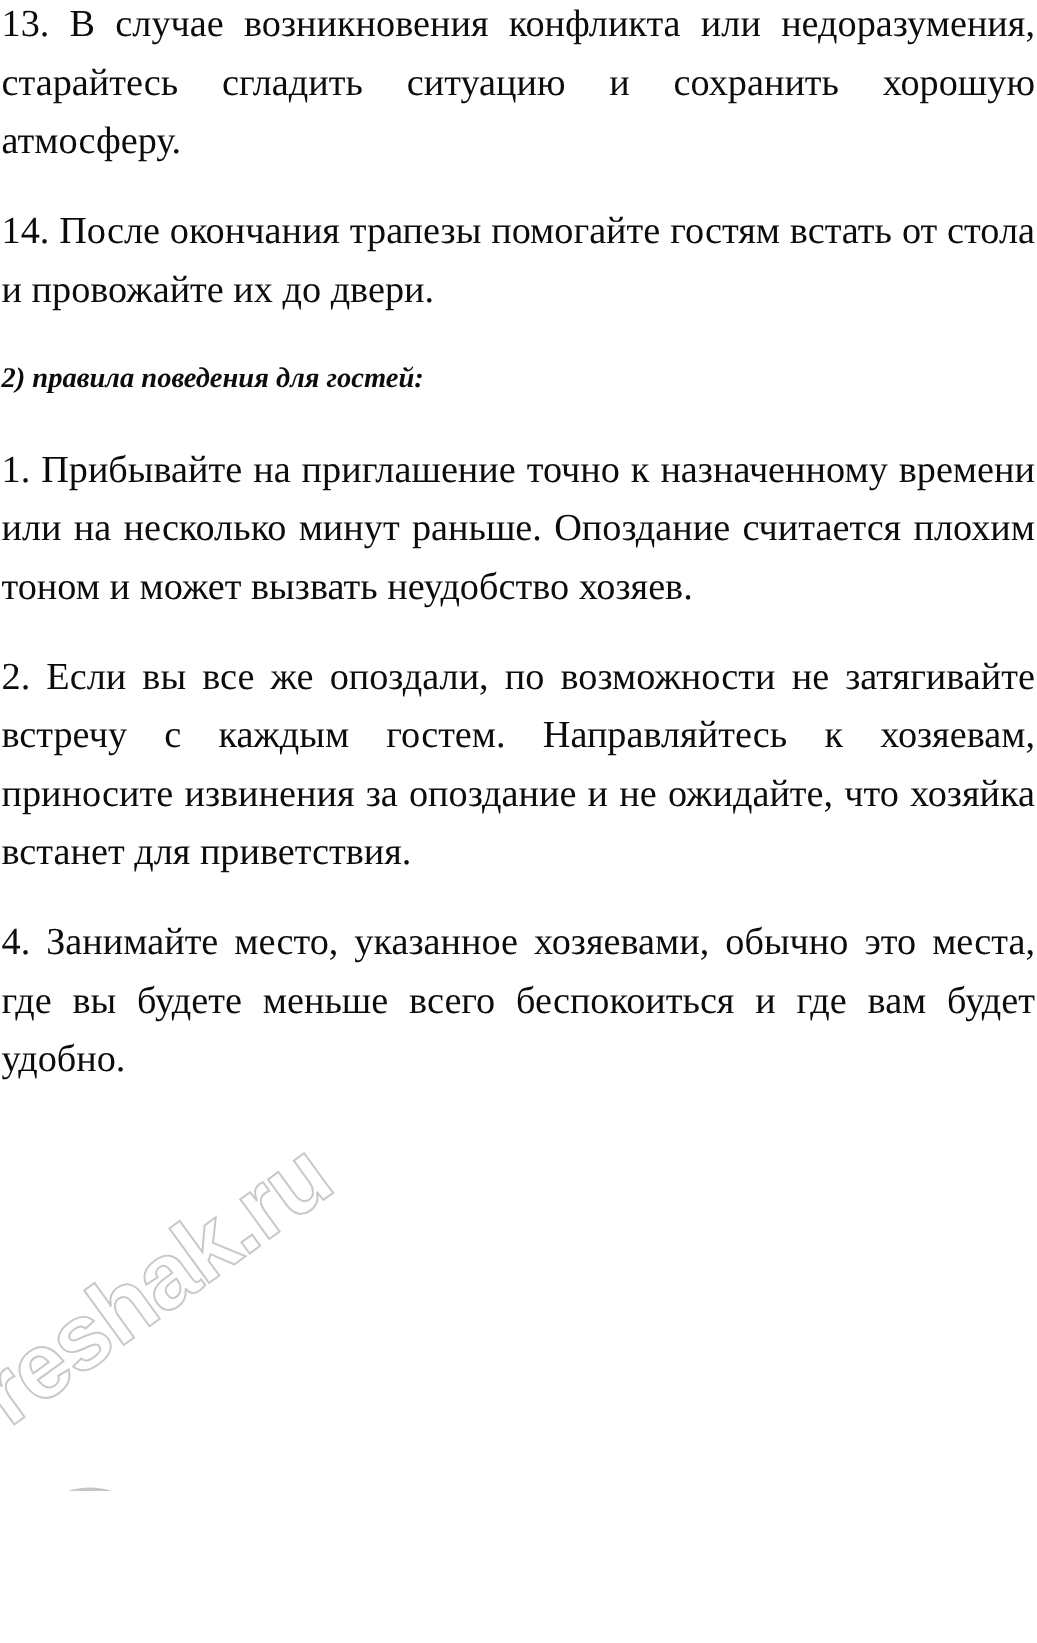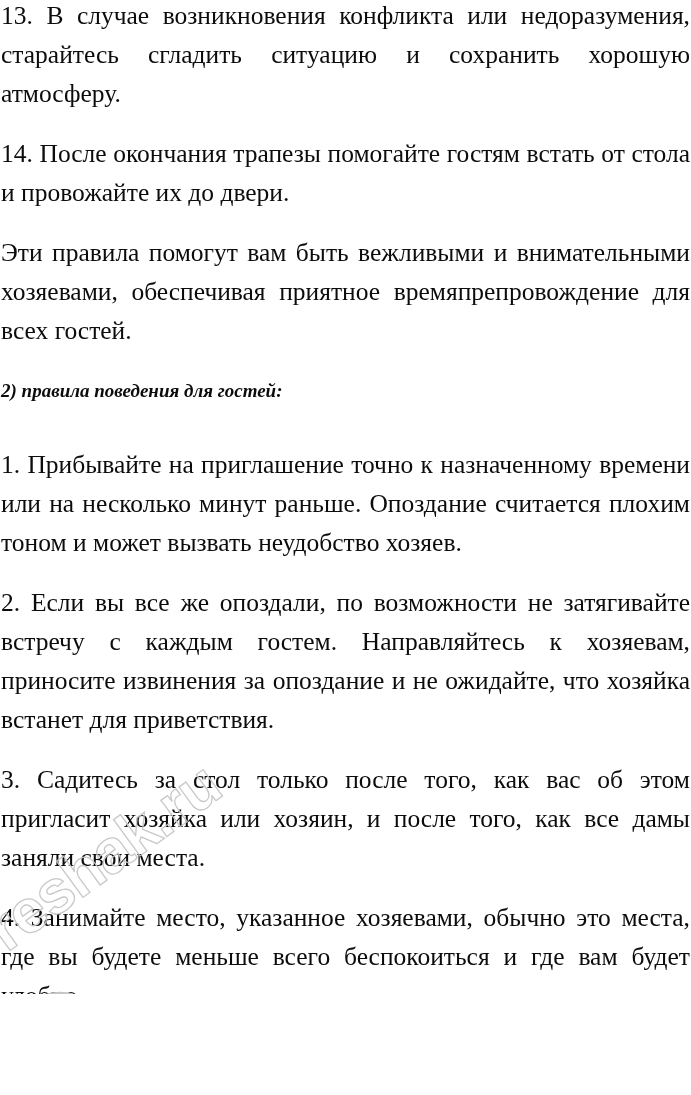--- a/index.html
+++ b/index.html
@@ -83,38 +83,36 @@
   p.heading {
     margin: 0;
     margin-top: 21px;
     font-size: 19px;
     line-height: 39px;
     font-style: italic;
     font-weight: 700;
     text-align: left;
   }
 
-  p.heading + p.para { margin-top: 35px; }
+  p.heading + p.para { margin-top: 21px; }
 
   
   #doc > p.para:first-child { margin-top: -4px; }
 </style>
 </head>
 <body>
 
 <div id="page">
 
   <div id="doc">
       <p class="para">13. В случае возникновения конфликта или недоразумения, старайтесь сгладить ситуацию и сохранить хорошую атмосферу.</p>
       <p class="para">14. После окончания трапезы помогайте гостям встать от стола и провожайте их до двери.</p>
-      <p class="para">Эти правила помогут вам быть вежливыми и внимательными хозяевами, обеспечивая приятное времяпрепровождение для всех гостей.</p>
       <p class="heading">2) правила поведения для гостей:</p>
       <p class="para">1. Прибывайте на приглашение точно к назначенному времени или на несколько минут раньше. Опоздание считается плохим тоном и может вызвать неудобство хозяев.</p>
       <p class="para">2. Если вы все же опоздали, по возможности не затягивайте встречу с каждым гостем. Направляйтесь к хозяевам, приносите извинения за опоздание и не ожидайте, что хозяйка встанет для приветствия.</p>
-      <p class="para">3. Садитесь за стол только после того, как вас об этом пригласит хозяйка или хозяин, и после того, как все дамы заняли свои места.</p>
       <p class="para">4. Занимайте место, указанное хозяевами, обычно это места, где вы будете меньше всего беспокоиться и где вам будет удобно.</p>
     </div>
 
   <div id="watermark-layer">
     <div class="wm-text">reshak.ru</div>
 
     <div class="wm-copyright">
       <svg viewBox="0 0 100 100" width="96" height="96" aria-hidden="true">
         <circle cx="50" cy="50" r="45" fill="none" stroke="#c6c6c6" stroke-width="2.4"></circle>
         <circle cx="50" cy="50" r="38" fill="none" stroke="#c6c6c6" stroke-width="1.2"></circle>

